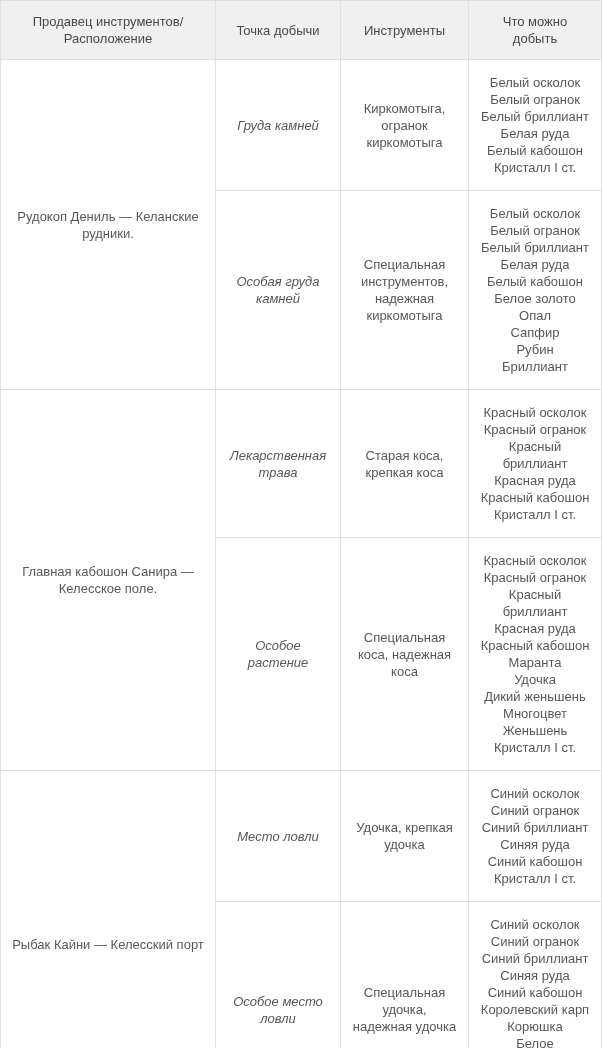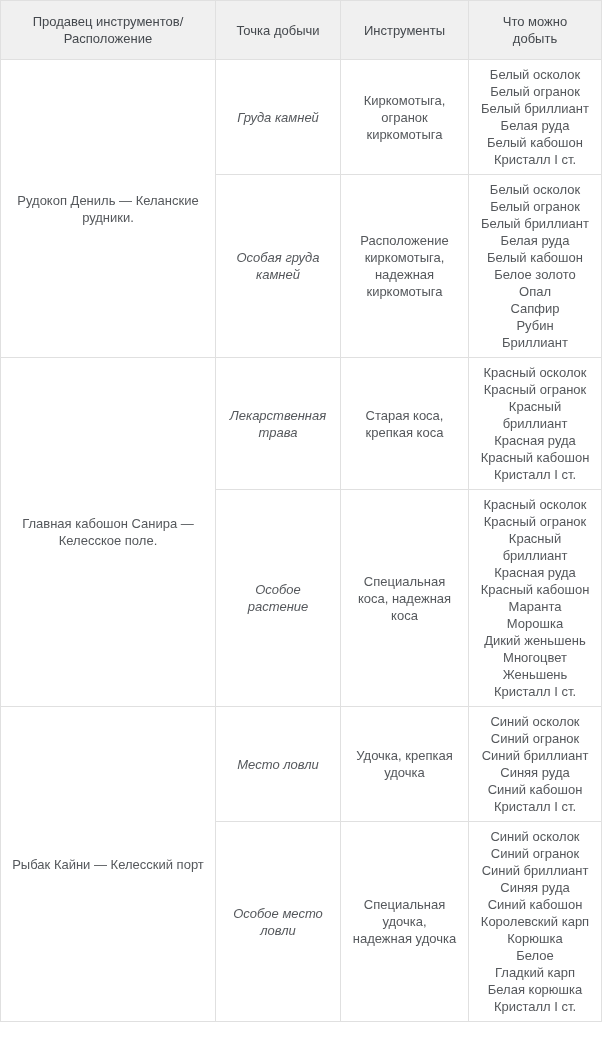--- a/index.html
+++ b/index.html
@@ -36,21 +36,21 @@
     vertical-align: middle;
   }
   table.gather th {
     background: var(--header-bg);
     color: var(--header-text);
     font-weight: 400;
     height: 59px;
     padding: 0 12px;
   }
   table.gather td {
-    padding: 6px 4px;
+    padding: 14px 4px;
     background: var(--cell-bg);
   }
   td.seller-cell { padding: 6px 12px; }
   .inner-point { width: 101px; margin: 0 auto; font-style: italic; }
   .inner-tools { width: 104px; margin: 0 auto; }
   .inner-loot  { width: 111px; margin: 0 auto; }
 </style>
 </head>
 <body>
 
@@ -81,21 +81,21 @@
           </td>
           <td>
             <div class="inner-loot"><span>Белый осколок</span><br><span>Белый огранок</span><br><span>Белый бриллиант</span><br><span>Белая руда</span><br><span>Белый кабошон</span><br><span>Кристалл I ст.</span></div>
           </td>
         </tr>
         <tr>
           <td>
             <div class="inner-point">Особая груда камней</div>
           </td>
           <td>
-            <div class="inner-tools">Расположение киркомотыга, надежная киркомотыга</div>
+            <div class="inner-tools">Специальная инструментов, надежная киркомотыга</div>
           </td>
           <td>
             <div class="inner-loot"><span>Белый осколок</span><br><span>Белый огранок</span><br><span>Белый бриллиант</span><br><span>Белая руда</span><br><span>Белый кабошон</span><br><span>Белое золото</span><br><span>Опал</span><br><span>Сапфир</span><br><span>Рубин</span><br><span>Бриллиант</span></div>
           </td>
         </tr>
         <tr>
           <td class="seller-cell" rowspan="2">Главная кабошон Санира — Келесское поле.</td>
           <td>
             <div class="inner-point">Лекарственная трава</div>
           </td>
@@ -107,21 +107,21 @@
           </td>
         </tr>
         <tr>
           <td>
             <div class="inner-point">Особое растение</div>
           </td>
           <td>
             <div class="inner-tools">Специальная коса, надежная коса</div>
           </td>
           <td>
-            <div class="inner-loot"><span>Красный осколок</span><br><span>Красный огранок</span><br><span>Красный бриллиант</span><br><span>Красная руда</span><br><span>Красный кабошон</span><br><span>Маранта</span><br><span>Морошка</span><br><span>Дикий женьшень</span><br><span>Многоцвет</span><br><span>Женьшень</span><br><span>Кристалл I ст.</span></div>
+            <div class="inner-loot"><span>Красный осколок</span><br><span>Красный огранок</span><br><span>Красный бриллиант</span><br><span>Красная руда</span><br><span>Красный кабошон</span><br><span>Маранта</span><br><span>Удочка</span><br><span>Дикий женьшень</span><br><span>Многоцвет</span><br><span>Женьшень</span><br><span>Кристалл I ст.</span></div>
           </td>
         </tr>
         <tr>
           <td class="seller-cell" rowspan="2">Рыбак Кайни — Келесский порт</td>
           <td>
             <div class="inner-point">Место ловли</div>
           </td>
           <td>
             <div class="inner-tools">Удочка, крепкая удочка</div>
           </td>

